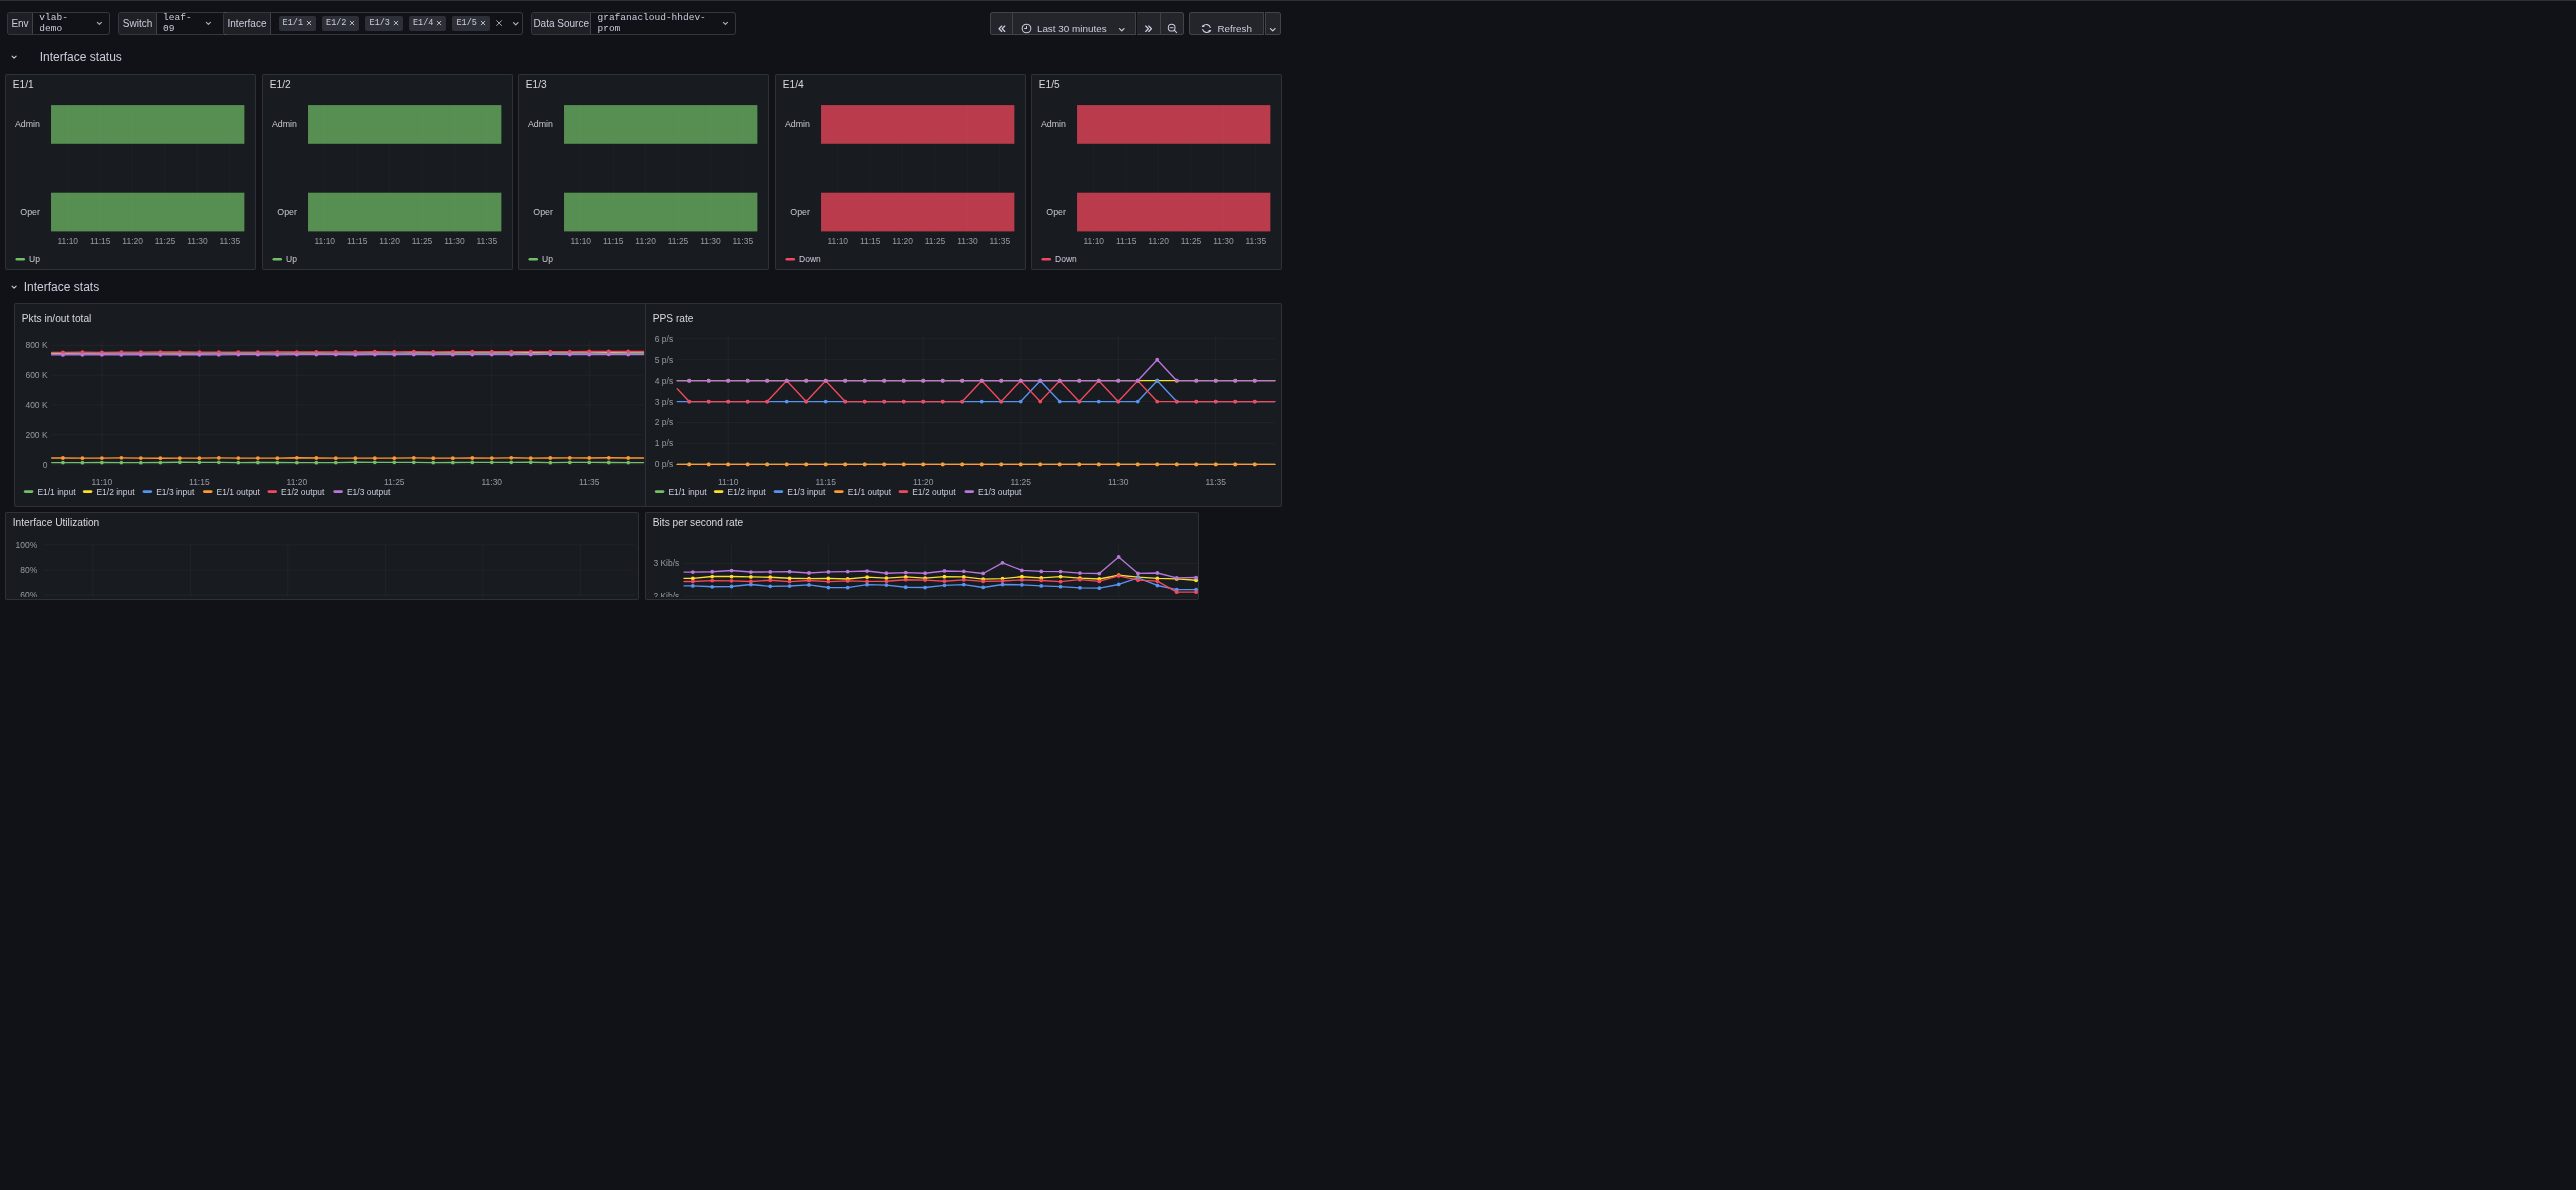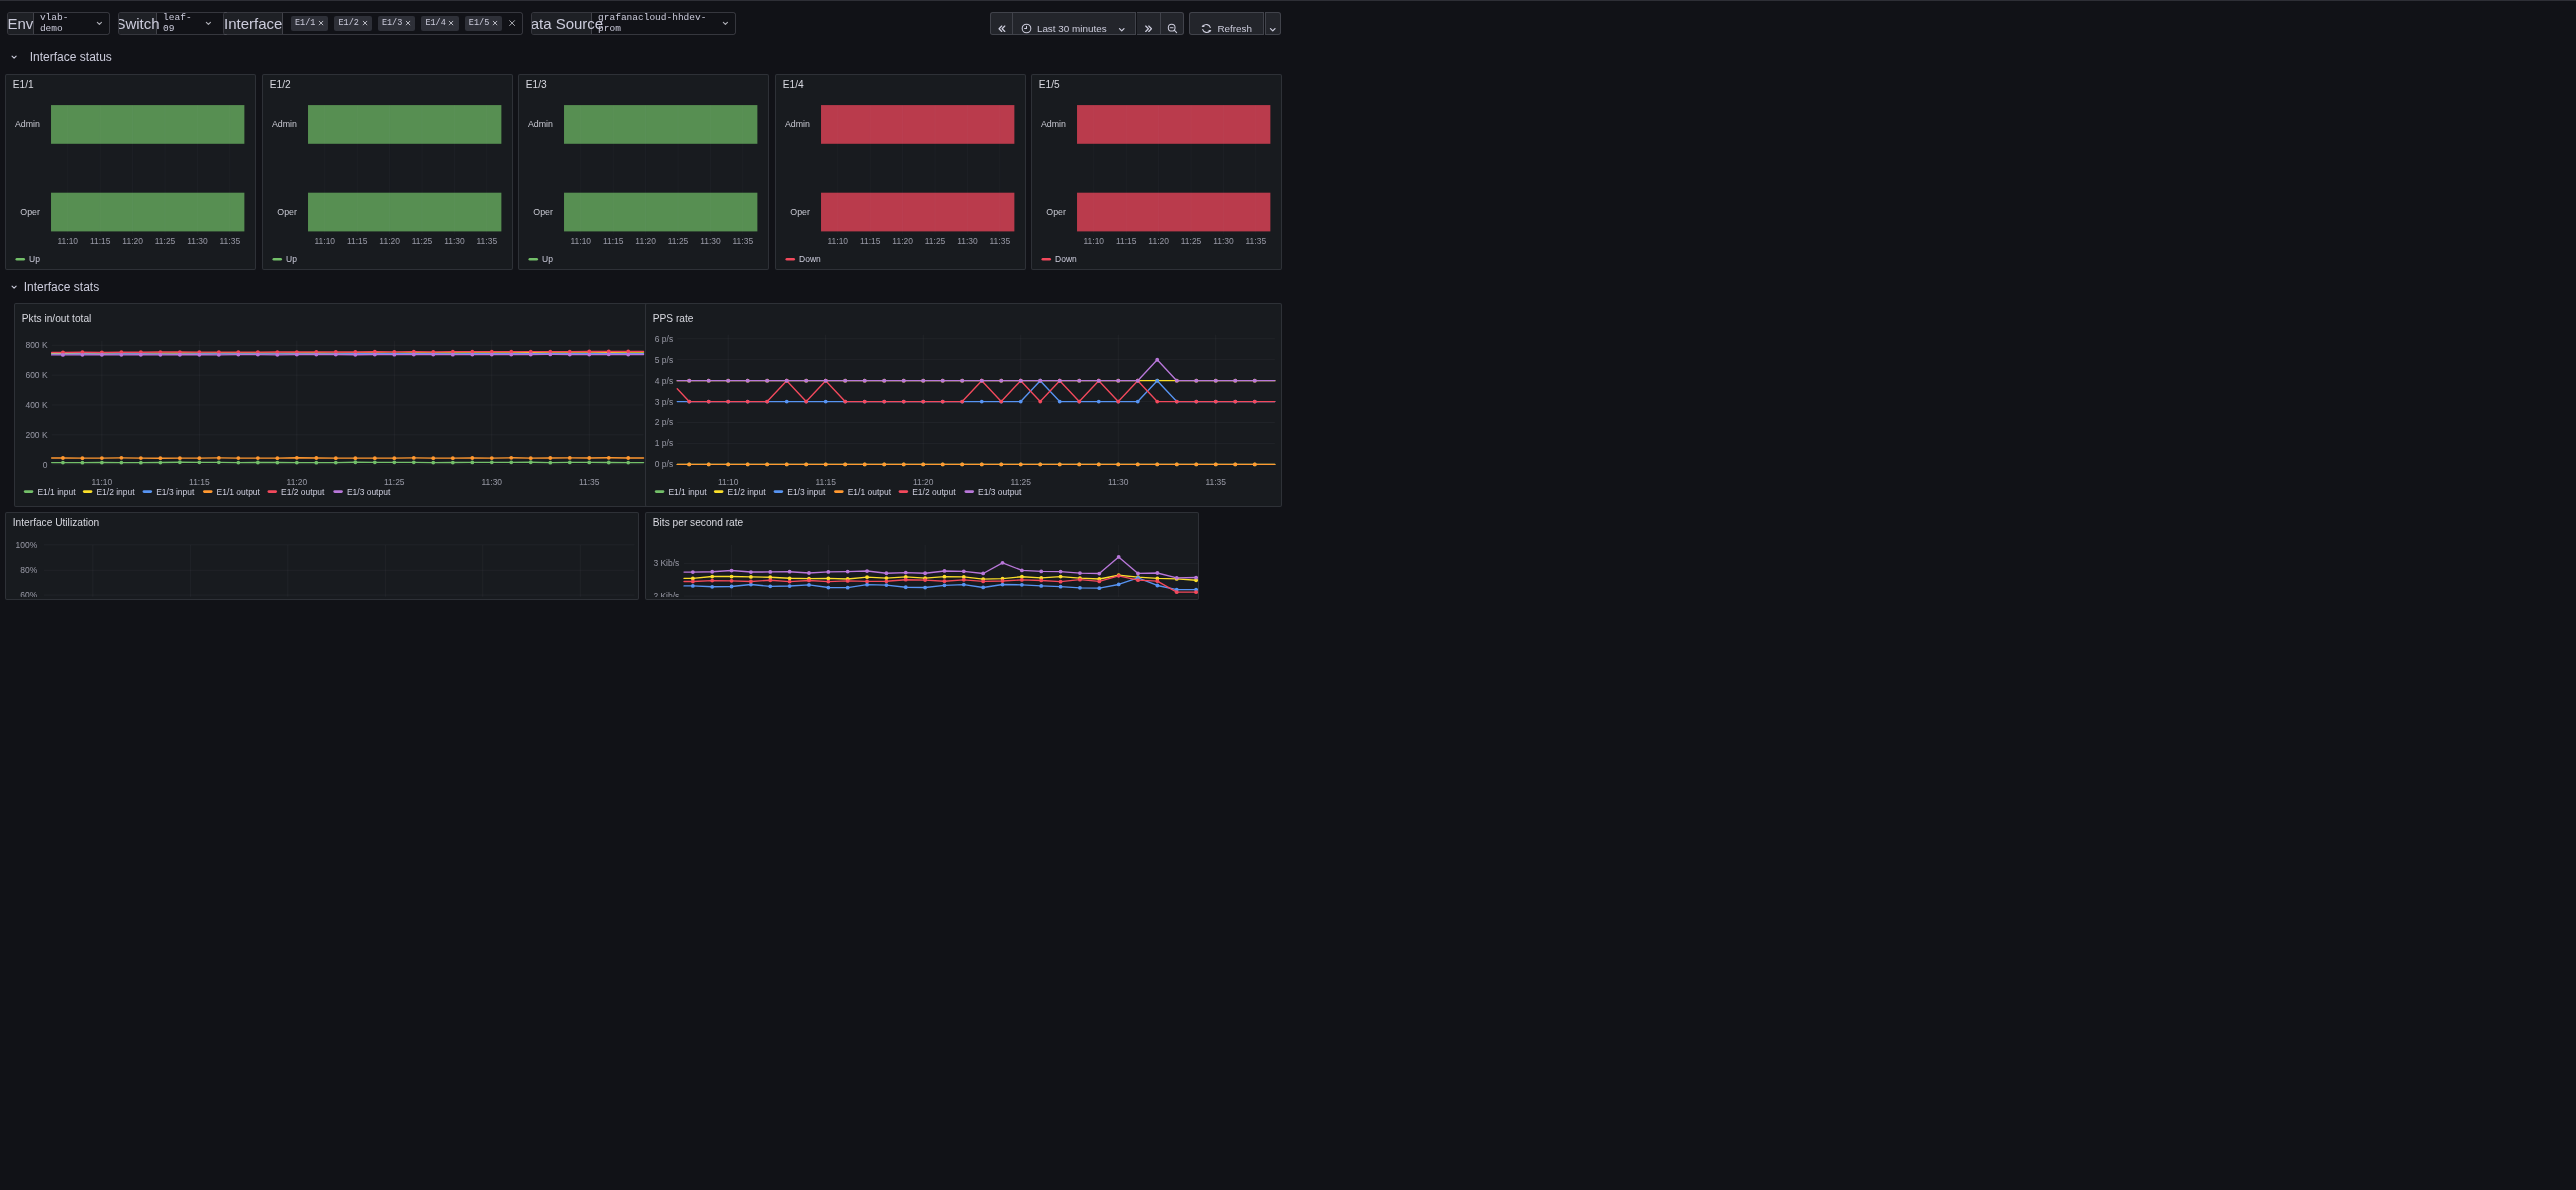--- a/index.html
+++ b/index.html
@@ -2,21 +2,21 @@
 <html style="font-size:11px"><head><meta charset="utf-8"><style>
 * { margin:0; padding:0; box-sizing:border-box; }
 html,body { width:1288px; height:595px; background:#111217; overflow:hidden;
   font-family:"Liberation Sans", sans-serif; }
 .panel { position:absolute; background:#181b1f; border:0.7px solid rgba(204,204,220,0.13);
   border-radius:2px; overflow:hidden; }
 .panel svg text, svg text { font-family:"Liberation Sans", sans-serif; }
 .topline { position:absolute; left:0; top:0; width:100%; height:1.4px; background:#2e2f36; }
 .vgroup { position:absolute; top:12.2px; height:22.4px; display:flex; align-items:stretch;
   border:0.7px solid rgba(204,204,220,0.20); border-radius:2.7px; overflow:hidden; }
-.vlabel { background:#1e2025; color:#ccccdc; font-size:15px; display:flex; align-items:center;
+.vlabel { background:#1e2025; color:#ccccdc; font-size:10px; display:flex; align-items:center;
   justify-content:center; border-right:0.7px solid rgba(204,204,220,0.20); white-space:nowrap; }
 .vvalue { color:#ccccdc; font-size:9.5px; display:flex; align-items:center; padding:0 6.1px; gap:5.4px;font-family:Liberation Mono, monospace; }
 .chip { background:#2e3038; border-radius:2px; height:15.6px; display:flex; align-items:center;
   gap:2.7px; padding:0 4.1px; color:#ccccdc; font-size:8.5px; }
 .tbtn { background:#23252b; border:0.7px solid rgba(204,204,220,0.18); color:#ccccdc;
   display:flex; align-items:flex-end; justify-content:center; position:absolute; top:12.2px;
   height:22.4px; font-size:9.9px; font-weight:500; }
 .sechead { position:absolute; display:flex; align-items:center; gap:5.4px; color:#ccccdc;
   font-size:12px; font-weight:500; }
 </style></head><body>
@@ -126,21 +126,21 @@
   </div>
 <div class="tbtn" style="left:1265px;width:16.3px;border-left:0.7px solid rgba(204,204,220,0.18);border-radius:0 2.7px 2.7px 0">
     <svg width="7.5" height="7.5" viewBox="0 0 10 10" style="flex:none">
       <polyline points="2,3.5 5,6.5 8,3.5" fill="none" stroke="#ccccdc" stroke-width="1.7" stroke-linecap="round" stroke-linejoin="round"></polyline>
     </svg>
   </div>
 <div class="sechead" style="left:10.2px;top:45px;height:24.5px">
     <svg width="8.2" height="8.2" viewBox="0 0 12 12">
       <polyline points="3,4.5 6,7.5 9,4.5" fill="none" stroke="#ccccdc" stroke-width="1.6" stroke-linecap="round" stroke-linejoin="round"></polyline>
     </svg>
-    <span style="margin-left:6px">Interface status</span>
+    <span style="margin-left:16px">Interface status</span>
   </div>
 <div class="sechead" style="left:10.2px;top:275px;height:24.5px">
     <svg width="8.2" height="8.2" viewBox="0 0 12 12">
       <polyline points="3,4.5 6,7.5 9,4.5" fill="none" stroke="#ccccdc" stroke-width="1.6" stroke-linecap="round" stroke-linejoin="round"></polyline>
     </svg>
     <span style="margin-left:0">Interface stats</span>
   </div>
 <div class="panel" style="left:5.4px;top:74px;width:251px;height:196px">
     <svg width="251" height="196" viewBox="0 0 369.6 288" style="position:absolute;left:0;top:0">
       <text x="10" y="14" font-size="15" fill="#d8d9e0" text-anchor="start" font-weight="500" dominant-baseline="central">E1/1</text>

